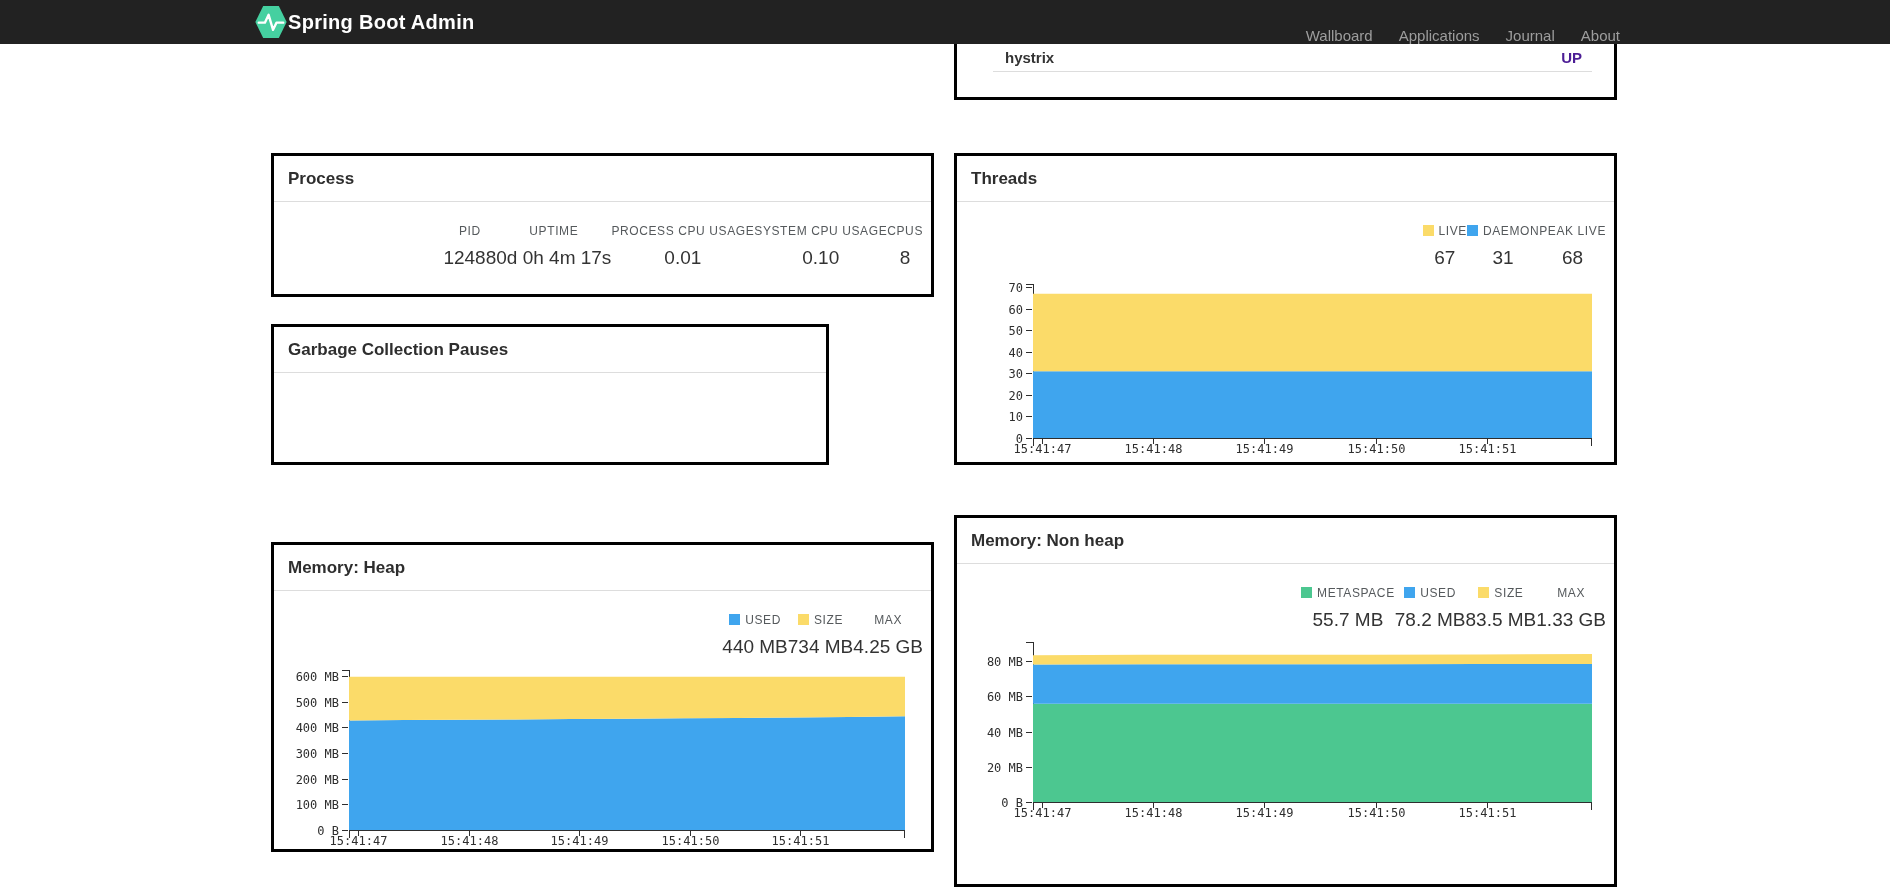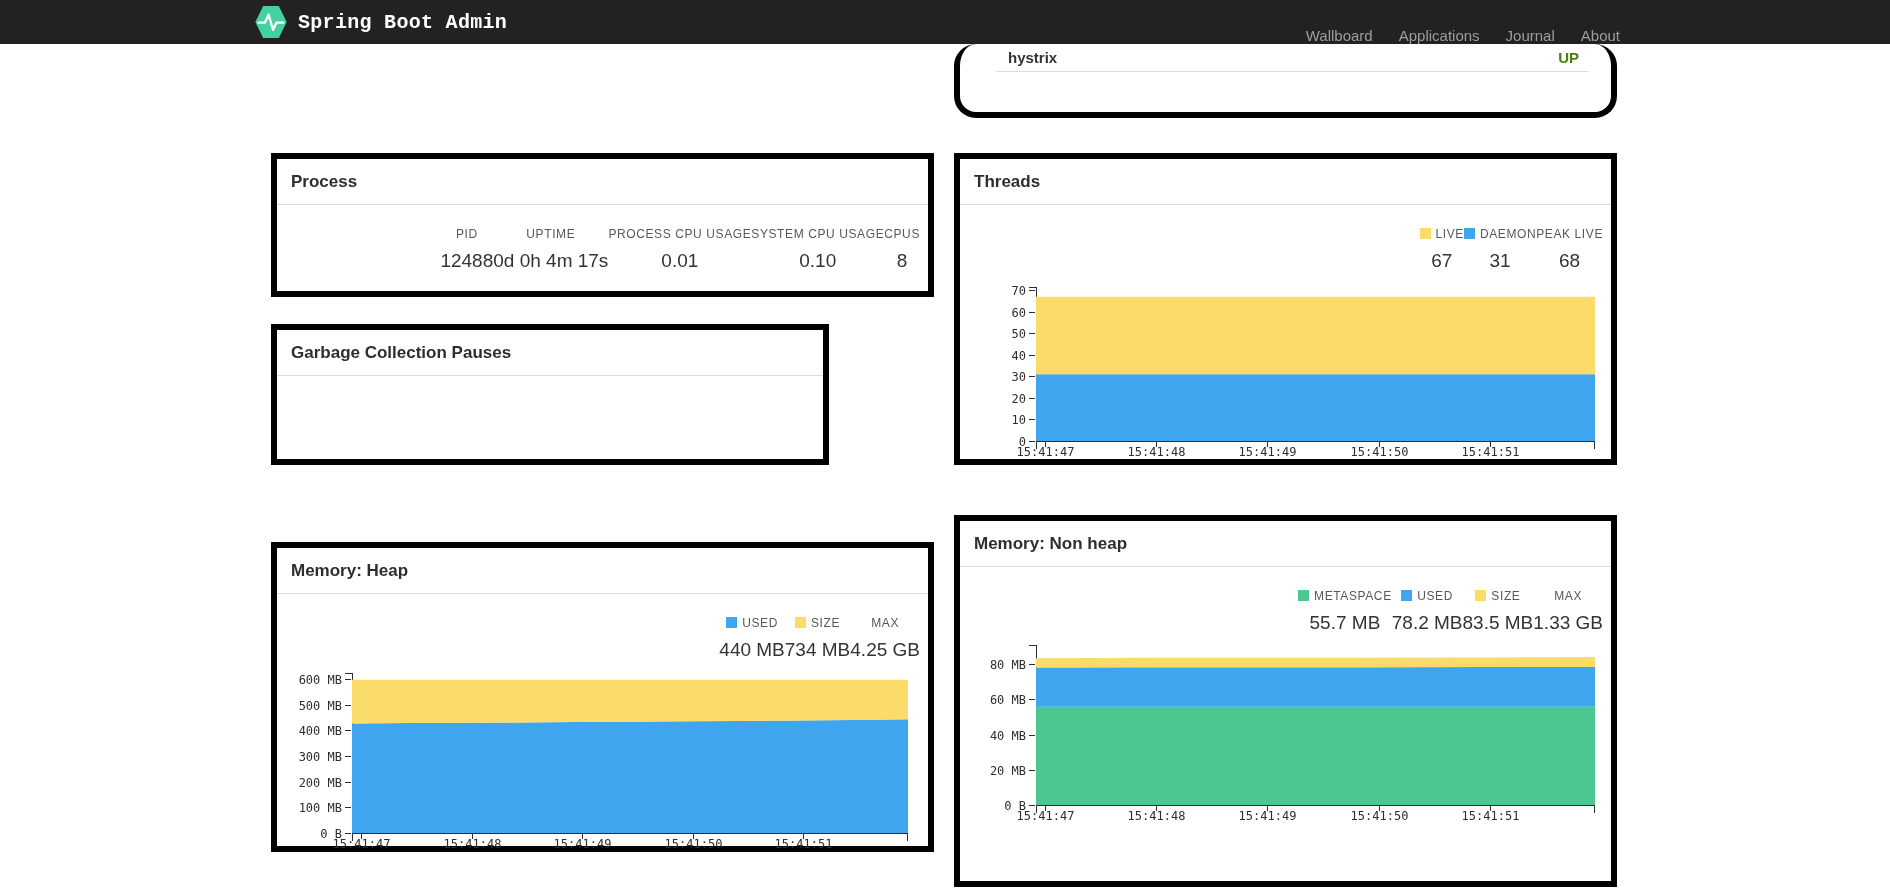--- a/index.html
+++ b/index.html
@@ -1,30 +1,30 @@
 <!DOCTYPE html>
 <html><head>
 <meta charset="utf-8">
 <style>
   * { margin:0; padding:0; box-sizing:border-box; }
   html,body { width:1890px; height:892px; background:#fff; overflow:hidden;
     font-family:"Liberation Sans", sans-serif; position:relative; }
 
   
   .navbar { position:absolute; top:0; left:0; width:1890px; height:44px; background:#222; }
-  .brand { position:absolute; left:254px; top:0; height:44px; display:flex; align-items:center; gap:10px; cursor:pointer;font-family:Liberation Mono, monospace; }
+  .brand { position:absolute; left:254px; top:0; height:44px; display:flex; align-items:center; cursor:pointer; }
   .brand-logo { width:34px; height:34px; display:block; }
   .brand-title { color:#fff; font-size:20px; font-weight:bold; letter-spacing:.3px; }
   .nav { position:absolute; right:270px; top:0; height:44px; display:flex; align-items:flex-end; }
   .nav-item { color:#9d9d9d; font-size:15px; padding:0 13px; cursor:pointer; white-space:nowrap; }
   .nav-item:last-child { padding-right:0; }
 
   
-  .panel { position:absolute; background:#fff; border:6px solid #000000; }
-  #panel-hystrix  { left:954px; top:44px;  width:663px; height:74px;  border-top:none;border-radius:22px; }
+  .panel { position:absolute; background:#fff; border:3px solid #000000; }
+  #panel-hystrix  { left:954px; top:44px;  width:663px; height:56px;  border-top:none; }
   #panel-process  { left:271px; top:153px; width:663px; height:144px; }
   #panel-gc       { left:271px; top:324px; width:558px; height:141px; }
   #panel-threads  { left:954px; top:153px; width:663px; height:312px; }
   #panel-heap     { left:271px; top:542px; width:663px; height:310px; }
   #panel-nonheap  { left:954px; top:515px; width:663px; height:372px; }
 
   .panel-heading { height:46px; border-bottom:1px solid #ddd; display:flex; align-items:center; padding:0 14px; }
   .panel-title { font-size:17px; font-weight:bold; color:#2e2e2e; }
 
   .status-row { margin:0 22px 0 36px; height:28px; border-bottom:1px solid #ddd;
@@ -57,21 +57,21 @@
     <span class="nav-item">Wallboard</span>
     <span class="nav-item">Applications</span>
     <span class="nav-item">Journal</span>
     <span class="nav-item">About</span>
   </div>
 </div>
 
 <div class="panel" id="panel-hystrix">
   <div class="status-row">
     <span class="status-name">hystrix</span>
-    <span class="status-up" style="color: #4d7c0f;">UP</span>
+    <span class="status-up" style="color: #4c1d95;">UP</span>
   </div>
 </div>
 
 <div class="panel" id="panel-process">
   <div class="panel-heading">
     <span class="panel-title">Process</span>
   </div>
   <div class="metrics">
     <div class="metric">
       <div class="metric-label">PID</div>

